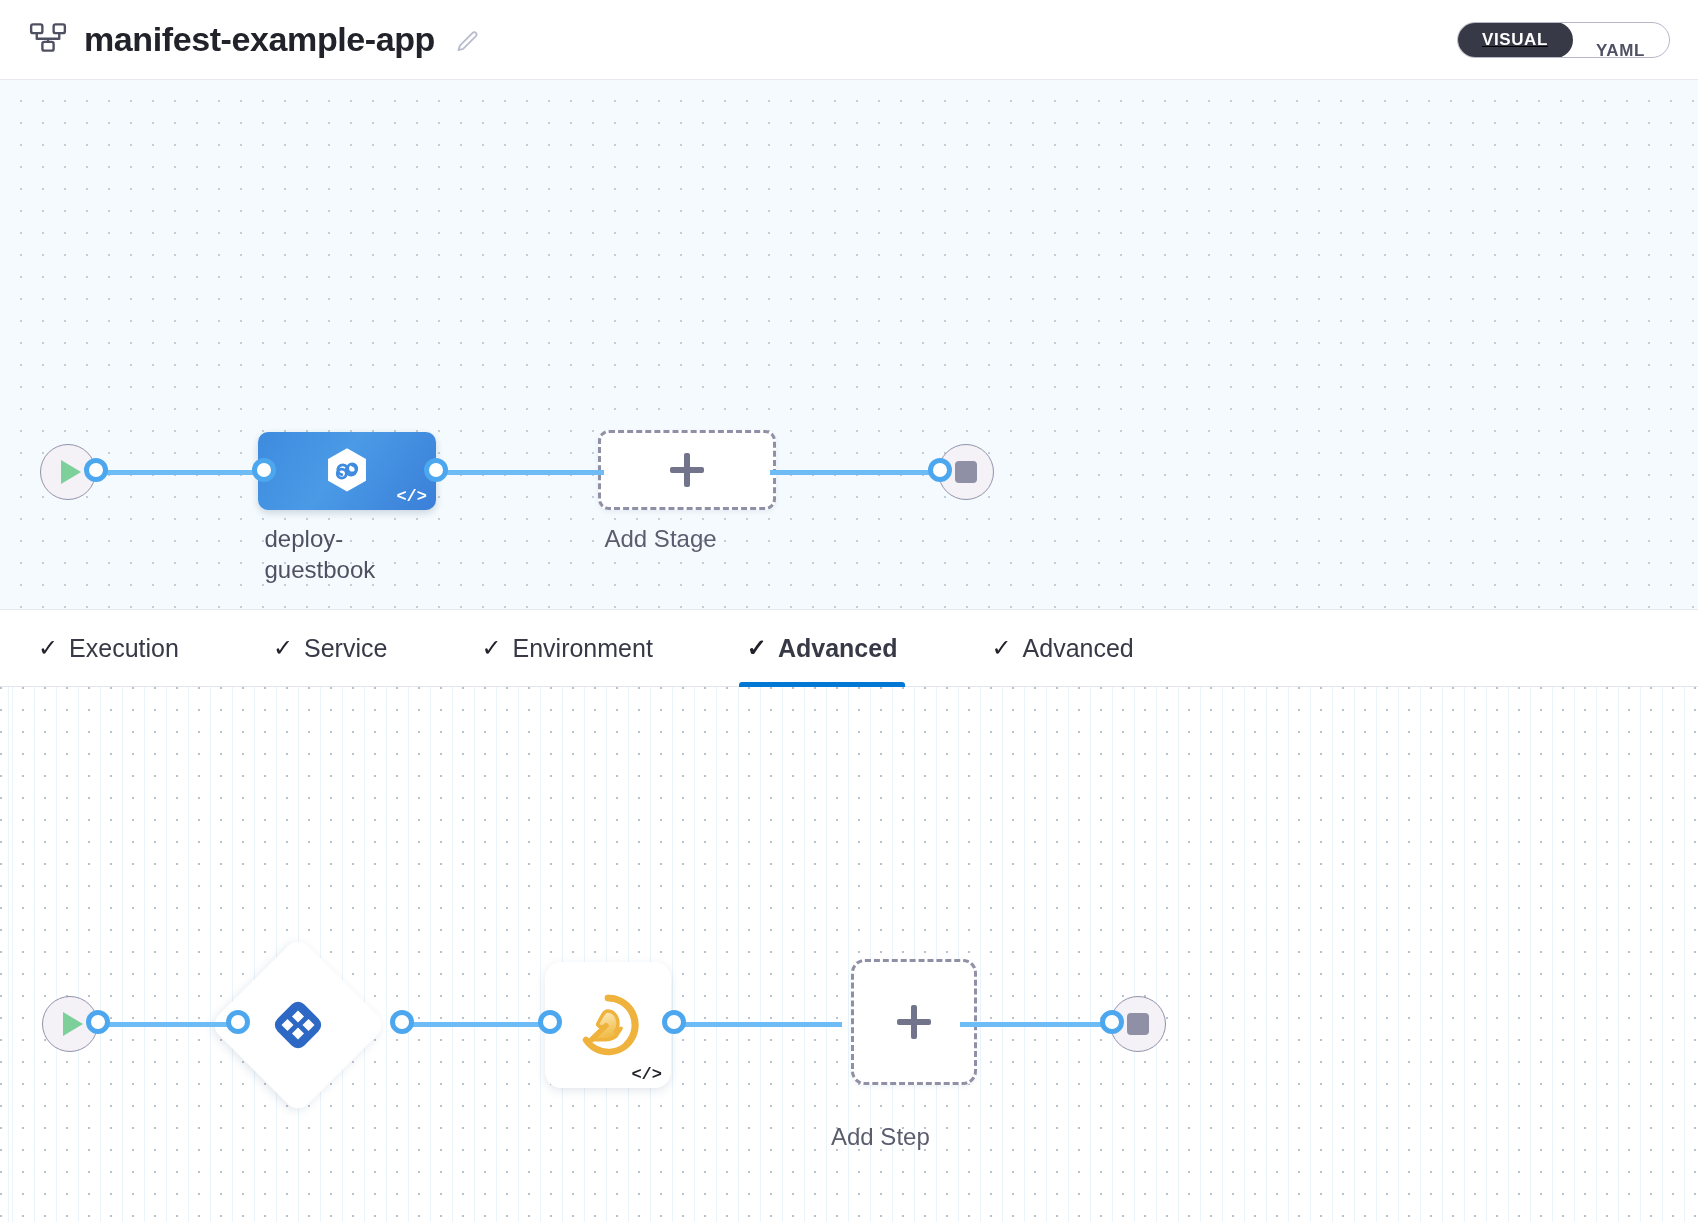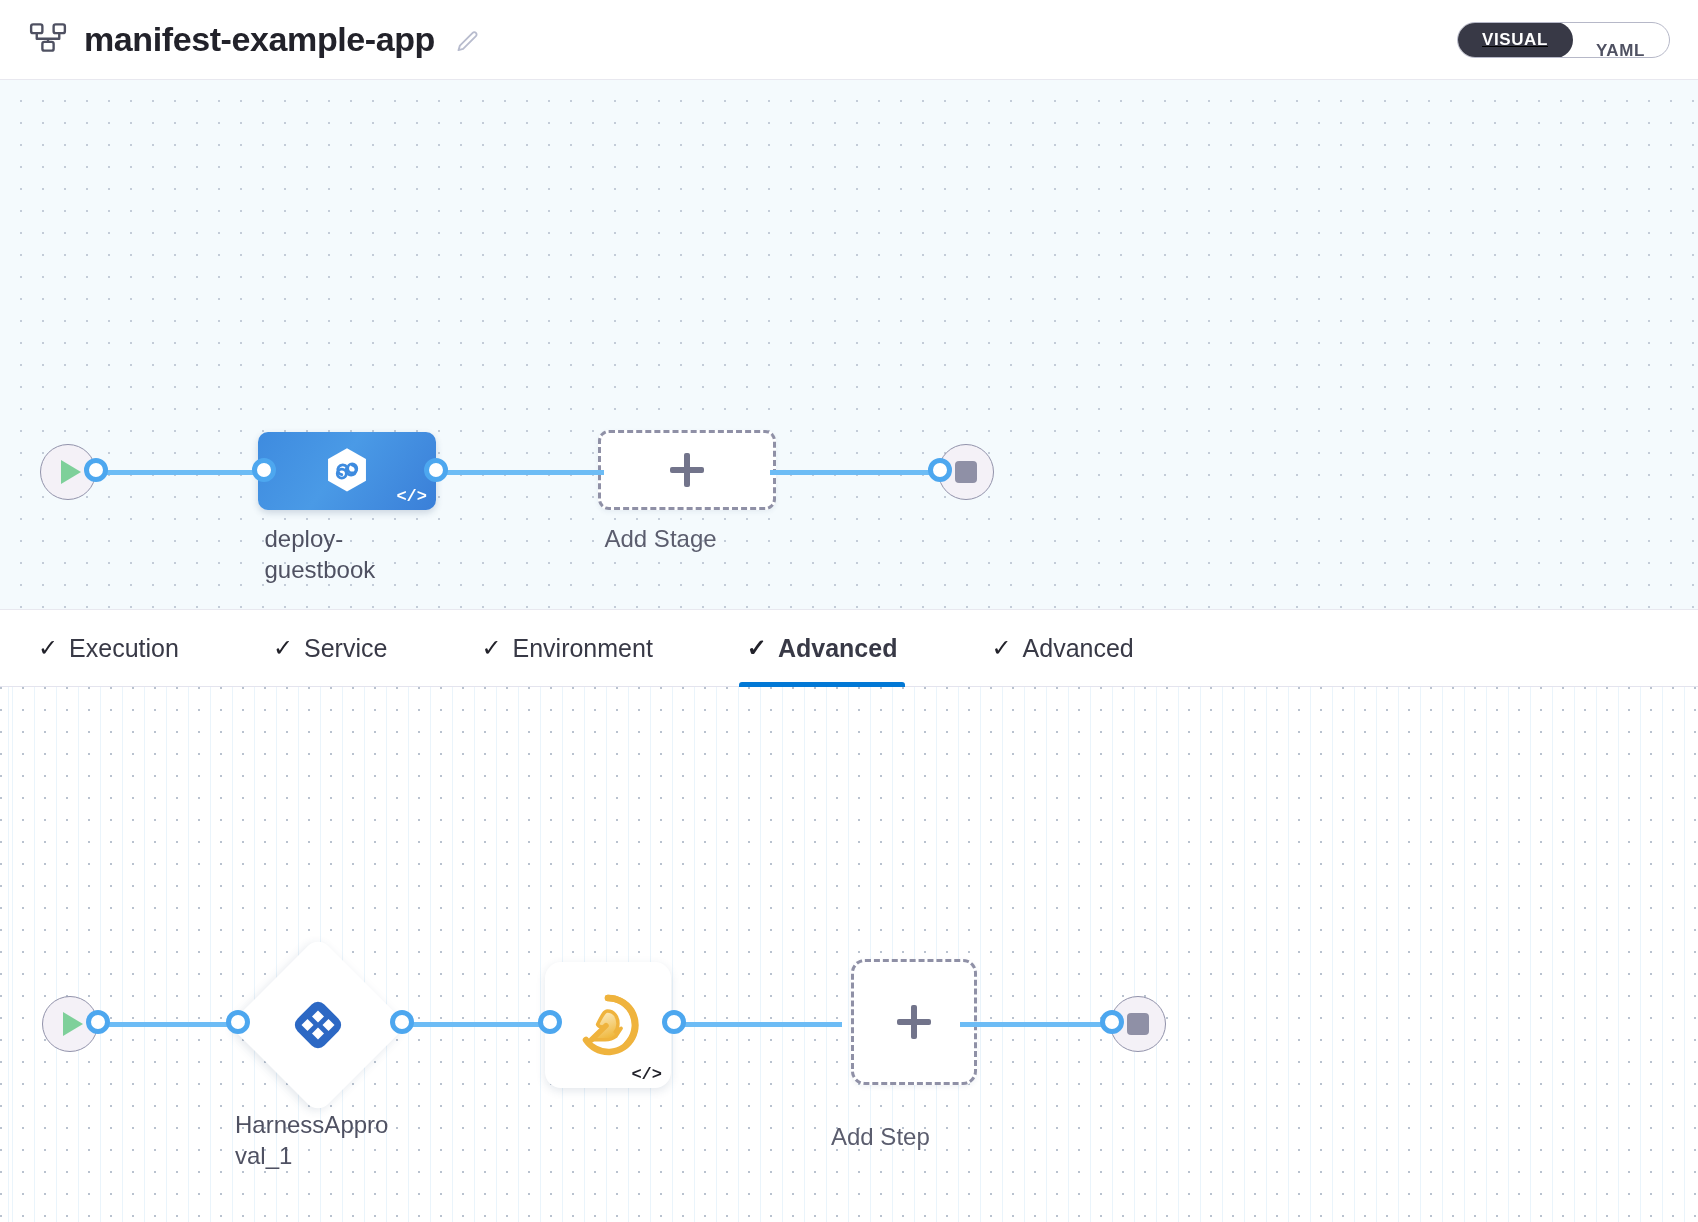--- a/index.html
+++ b/index.html
@@ -412,21 +412,20 @@
           <svg class="approval-icon" viewBox="0 0 56 56">
             <rect x="9" y="9" width="38" height="38" rx="9" transform="rotate(45 28 28)" fill="#2c68c4"></rect>
             <path d="M28 13.5 34 19.5 28 25.5 22 19.5z" fill="#ffffff"></path>
             <path d="M28 30.5 34 36.5 28 42.5 22 36.5z" fill="#ffffff"></path>
             <path d="M17.5 22 23.5 28 17.5 34 11.5 28z" fill="#ffffff"></path>
             <path d="M38.5 22 44.5 28 38.5 34 32.5 28z" fill="#ffffff"></path>
           </svg>
         </span>
       </span>
     </div>
-    <div class="node-label" style="margin-top:22px;">HarnessApproval_1</div>
   </div>
   <div class="dot" style="left:226px; top:323px;"></div>
   <div class="dot" style="left:390px; top:323px;"></div>
 
   <div class="node-wrap" style="left:545px; top:275px;">
     <div class="step-card">
       <span>
         <svg class="canary-icon" viewBox="0 0 70 70">
           <defs>
             <linearGradient id="birdGrad" x1="0" y1="0" x2="0.4" y2="1">

